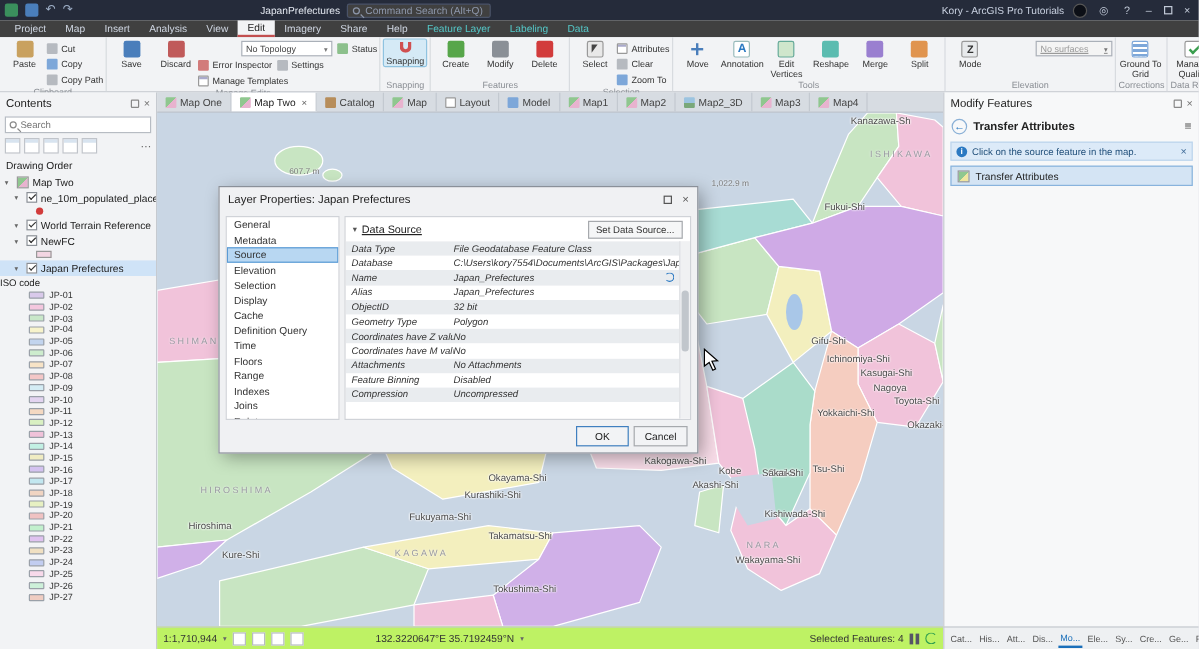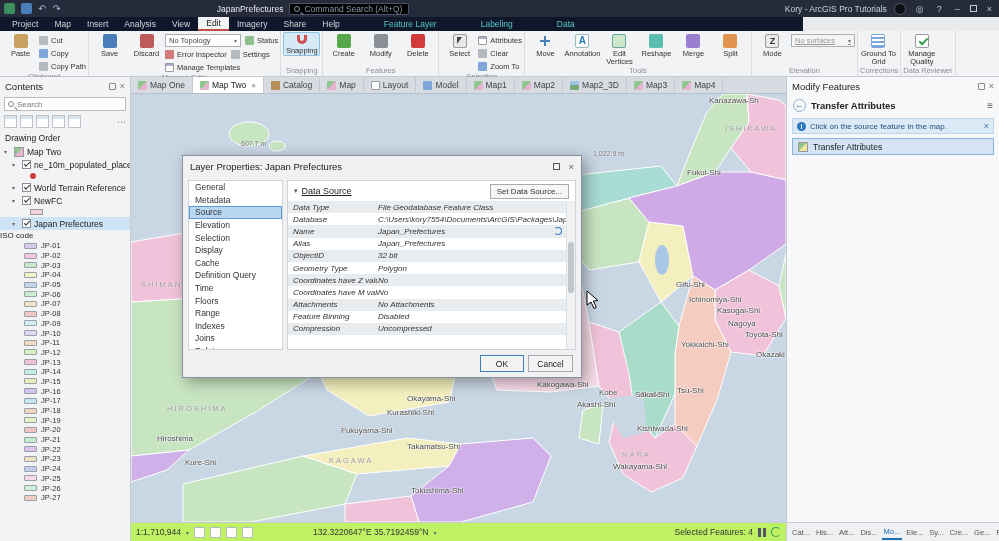--- a/index.html
+++ b/index.html
@@ -6,47 +6,47 @@
 html,body{width:999px;height:541px;overflow:hidden;}
 body{position:relative;background:#e8eaec;font-size:9px;color:#333;}
 
 
 #titlebar{position:absolute;left:0;top:0;width:999px;height:17px;background:#252b3a;display:flex;align-items:center;color:#c9d1e0;font-size:8.5px;padding:0 4px;gap:6px;}
 .tb-ic{width:11px;height:11px;border-radius:2px;display:inline-block;}
 .tb-app{background:#3a8f5d;}
 .tb-save{background:#4a7ebb;}
 .tb-arrow{color:#9fb0c8;font-size:10px;line-height:11px;}
 #tb-title{margin-left:150px;color:#e3e8f0;}
-#tb-search{width:120px;height:12px;background:#000000;border:1px solid #4a5368;border-radius:2px;display:flex;align-items:center;gap:4px;padding:0 4px;color:#8d97ab;}
+#tb-search{width:120px;height:12px;background:#404040;border:1px solid #4a5368;border-radius:2px;display:flex;align-items:center;gap:4px;padding:0 4px;color:#8d97ab;}
 .mag{width:6px;height:6px;border:1px solid #8d97ab;border-radius:50%;position:relative;flex:none;}
 .mag::after{content:"";position:absolute;width:4px;height:1px;background:#8d97ab;transform:rotate(45deg);left:5px;top:6px;}
 #tb-right{margin-left:auto;display:flex;align-items:center;gap:7px;}
 .avatar{width:12px;height:12px;border-radius:50%;background:#0c0f16;border:1px solid #555;}
 .winbtn{color:#c2cad8;font-size:9px;padding:0 3px;}
 .winsq{width:7px;height:7px;border:1px solid #c2cad8;display:inline-block;}
 
 
-#tabsrow{position:absolute;left:0;top:17px;width:803px;height:14px;background:#0f172a;display:flex;align-items:stretch;padding-left:4px;}
+#tabsrow{position:absolute;left:0;top:17px;width:999px;height:14px;background:#404040;display:flex;align-items:stretch;padding-left:4px;}
 .rtab{display:flex;align-items:center;padding:0 8px;font-size:8.5px;color:#cfd6e2;}
 .rtab.active{background:#f2f3f5;color:#222;border-bottom:2px solid #c24f4f;}
-.rtab.ctx{color:#54c8c8;margin-left:28px;}
+.rtab.ctx{color:#54c8c8;}
 
 
 #ribbon{position:absolute;left:0;top:31px;width:999px;height:46px;background:#f2f3f5;border-bottom:1px solid #c6cad0;display:flex;}
 .rgroup{display:flex;flex-direction:column;border-right:1px solid #d8dbdf;padding:1px 2px 0;}
 .rgc{flex:1;display:flex;align-items:flex-start;}
 .rgroup-label{font-size:7.5px;color:#8a8e94;text-align:center;padding-bottom:1px;white-space:nowrap;}
 .rbtn-lg{display:flex;flex-direction:column;align-items:center;width:37px;padding-top:2px;font-size:7.5px;color:#333;text-align:center;line-height:1.05;}
 .rbtn-lg.hl{background:#d5eaf6;border:1px solid #8fc3e0;border-radius:2px;}
 .ic{width:14px;height:14px;border-radius:2px;margin-bottom:2px;position:relative;flex:none;}
 .rcol{display:flex;flex-direction:column;justify-content:flex-start;gap:1px;padding-top:2px;}
 .rrow{display:flex;gap:4px;align-items:center;}
 .rbtn-sm{display:flex;align-items:center;gap:3px;font-size:7.5px;height:12px;white-space:nowrap;color:#333;}
 .ic-sm{width:9px;height:9px;border-radius:1px;display:inline-block;flex:none;}
-.dd{height:13px;border:1px solid #aab0b8;background:#fff;display:flex;align-items:center;font-size:7.5px;padding:0 3px;gap:3px;color:#444;}
+.dd{height:13px;border:1px solid #aab0b8;background:#fff;display:flex;align-items:center;font-size:7.5px;padding:0 3px;gap:3px;color:#444;margin-left:36px;}
 .dd .car{margin-left:auto;color:#777;font-size:6px;}
 .dd.dis{color:#999;background:#f4f4f4;text-decoration:underline;}
 
 .ic-paste{background:#c9a15f;}
 .ic-save{background:#4a7ebb;}
 .ic-discard{background:#c05a5a;}
 .ic-create{background:#57a64a;}
 .ic-modify{background:#8a8f96;}
 .ic-delete{background:#d23b3b;}
 .ic-select{background:#e8e8e8;border:1px solid #999;}

